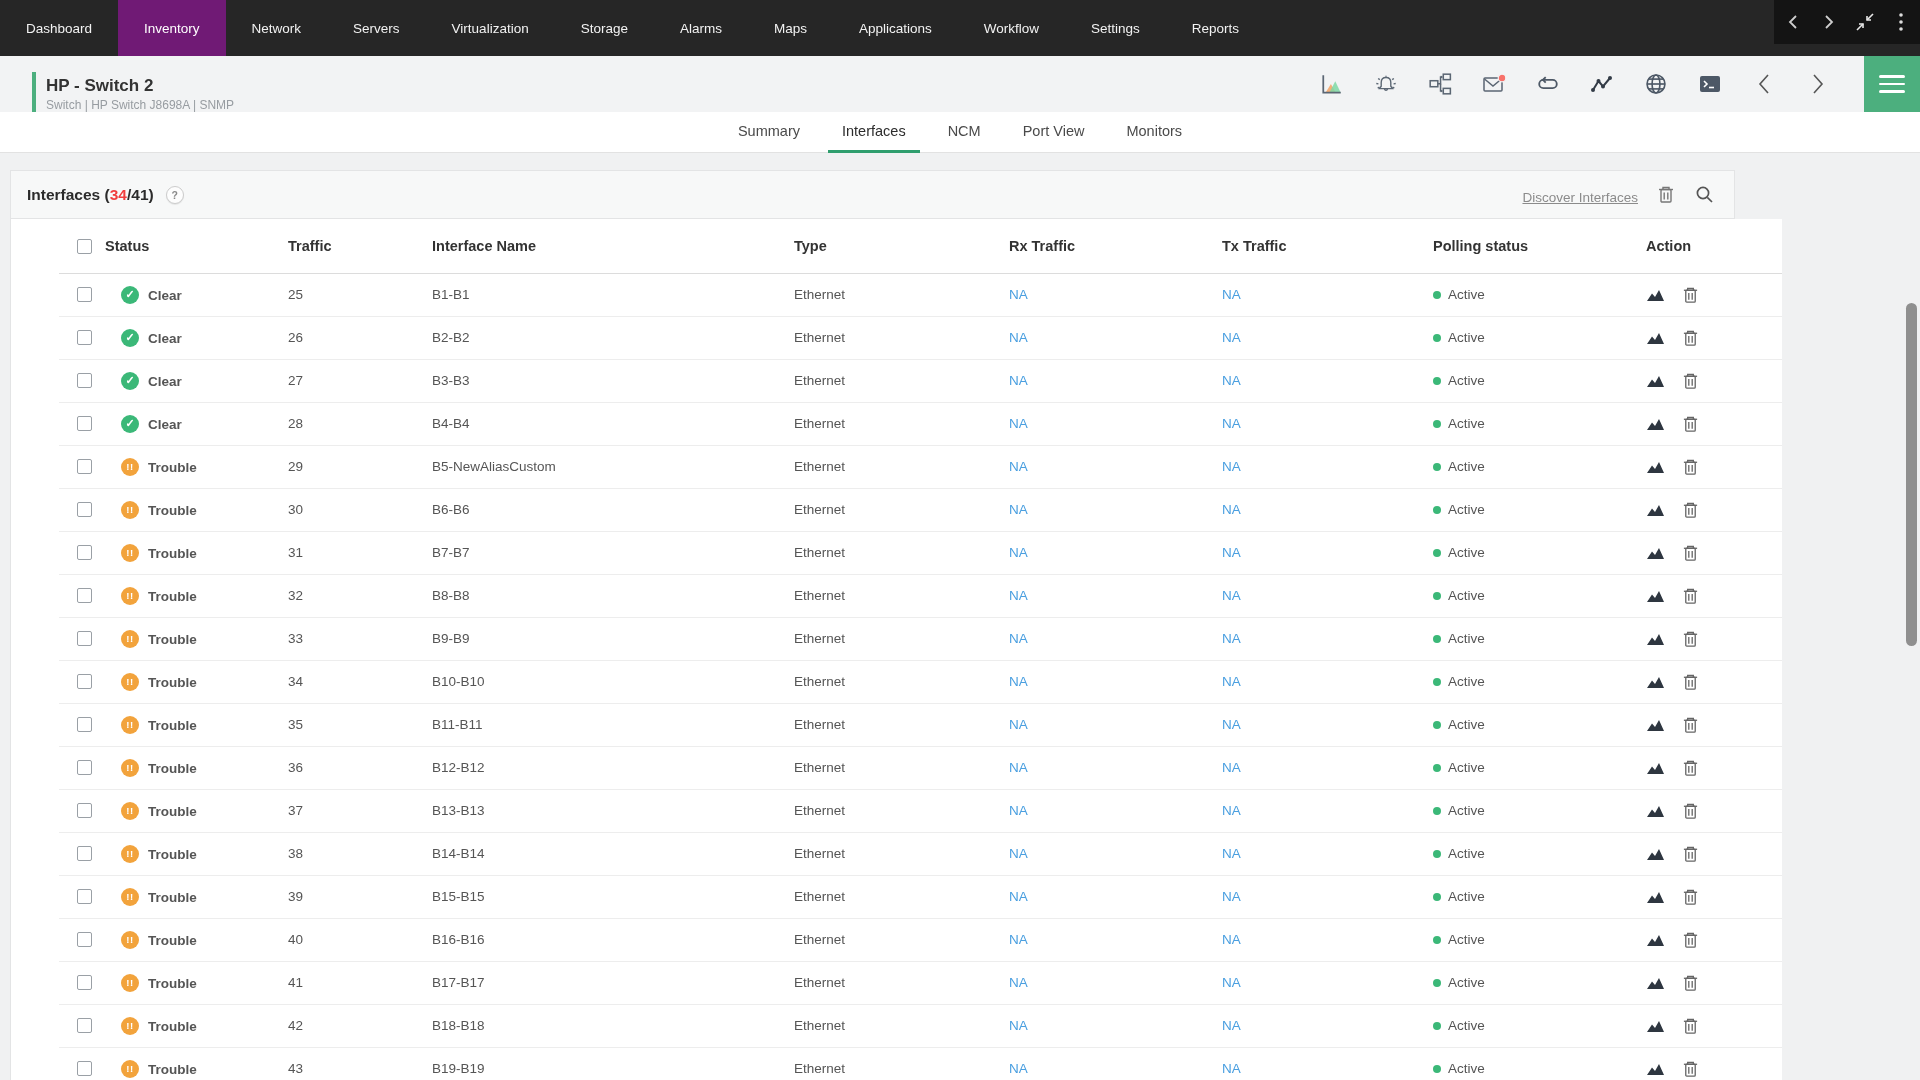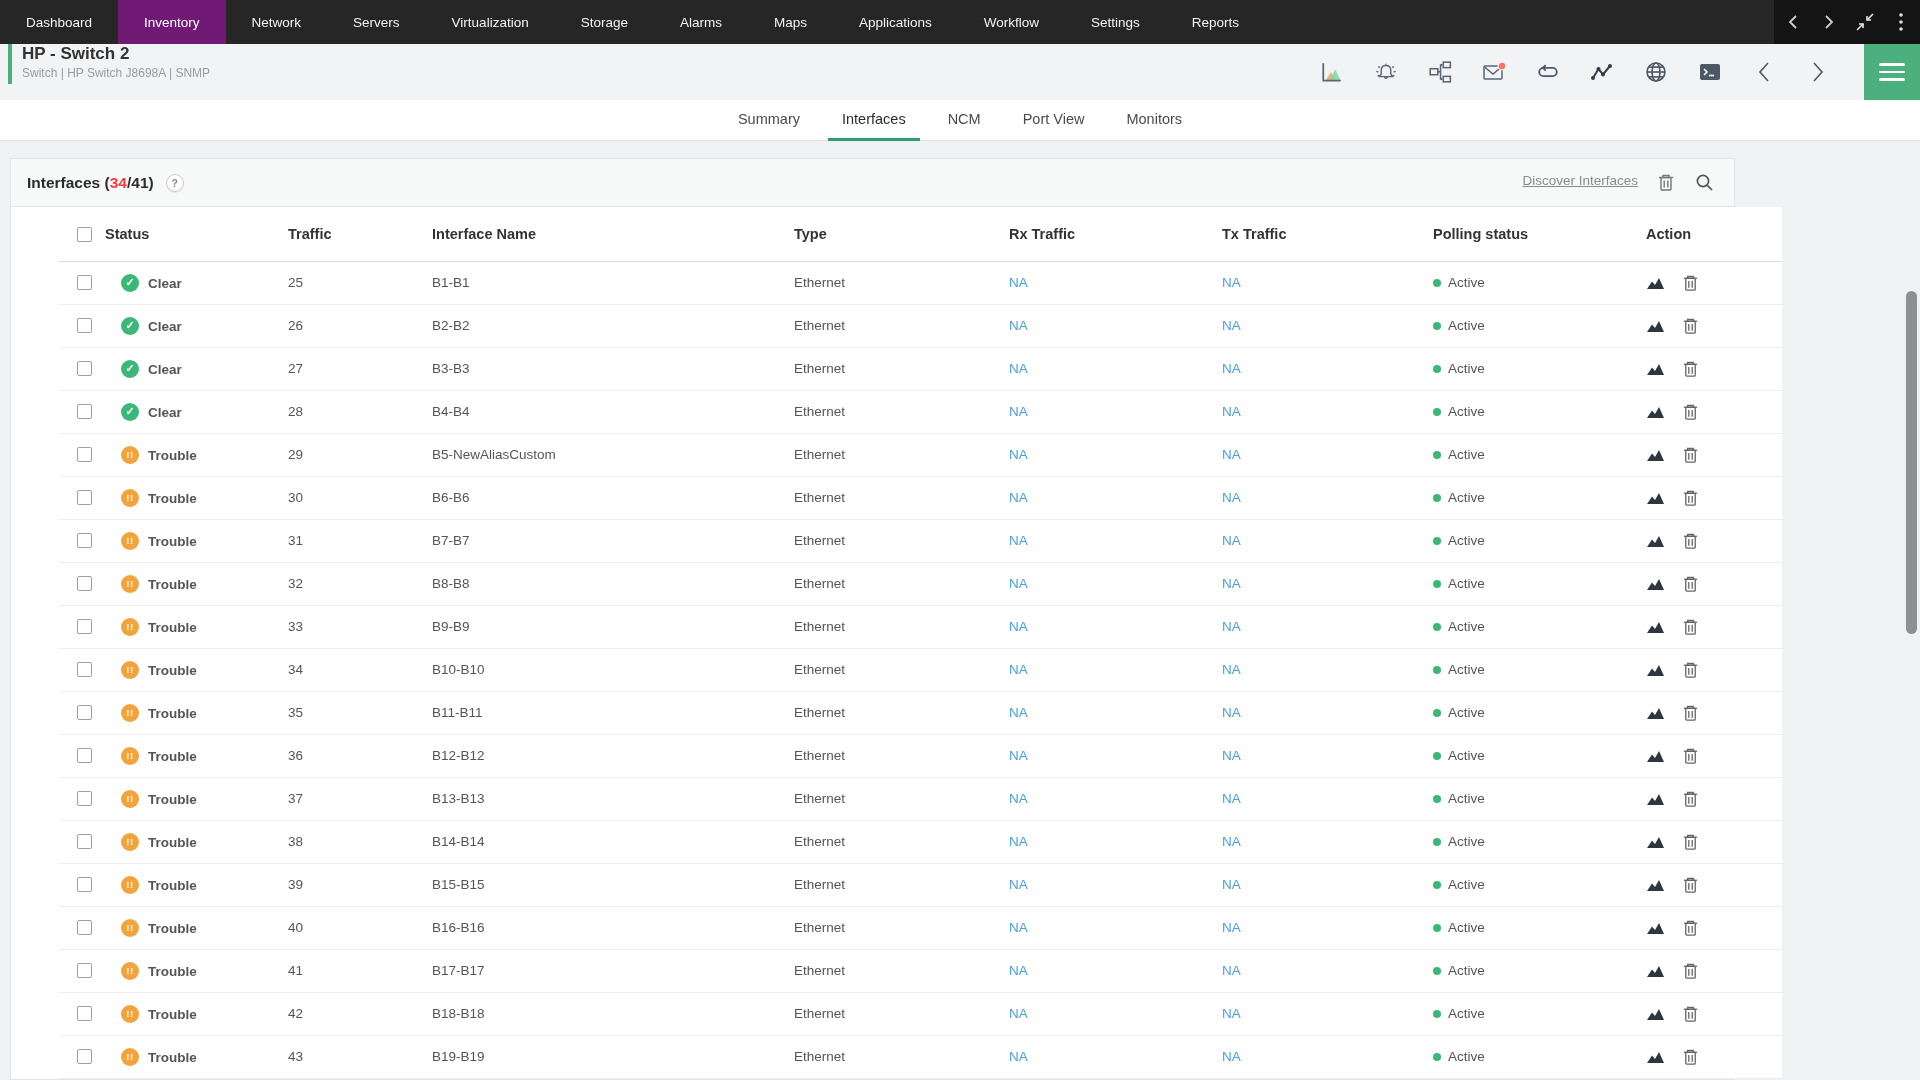--- a/index.html
+++ b/index.html
@@ -1,31 +1,31 @@
 <!DOCTYPE html>
 <html><head>
 <meta charset="utf-8">
 <style>
   * { margin:0; padding:0; box-sizing:border-box; }
   html,body { width:1920px; height:1080px; overflow:hidden; background:#f0f1f2;
               font-family:"Liberation Sans", sans-serif; }
 
   
-  .topnav { height:44px; background:#262626; display:flex; align-items:stretch; position:relative; }
+  .topnav { height:56px; background:#262626; display:flex; align-items:stretch; position:relative; }
   .nav-items { display:flex; }
   .nav-item { color:#f2f2f2; font-size:13.5px; display:flex; align-items:center;
               padding:0 26px; cursor:pointer; white-space:nowrap; }
   .nav-item.active { background:#701a75; color:#fff; }
   .nav-controls { position:absolute; right:0; top:0; height:44px; display:flex;
                   align-items:center; background:#141414; padding:0 8px; gap:14px; }
   .nav-ctl { width:22px; height:22px; display:flex; align-items:center; justify-content:center; cursor:pointer; }
 
   
   .dev-header { height:56px; background:#f2f3f4; display:flex; align-items:center; position:relative; }
-  .dev-left { display:flex; align-items:flex-start; height:100%; }
+  .dev-left { display:flex; align-items:flex-end; height:100%;padding-left:24px; }
   .accent-bar { width:4px; height:40px; background:#4caf7e; margin-left:8px; margin-right:10px; }
   .dev-title { font-size:17px; font-weight:700; color:#333; line-height:20px; }
   .dev-subtitle { font-size:12px; color:#979ca1; margin-top:2px; }
   .dev-icons { position:absolute; right:0; top:0; height:56px; display:flex; align-items:center; gap:30px; }
   .hd-icon { width:24px; height:24px; display:flex; align-items:center; justify-content:center; cursor:pointer; }
   .hamburger { width:56px; height:56px; background:#4caf7e; display:flex; flex-direction:column;
                align-items:center; justify-content:center; gap:5px; cursor:pointer; margin-left:4px; }
   .hamburger i { display:block; width:26px; height:2.5px; background:#fff; border-radius:2px; }
 
   
@@ -38,21 +38,21 @@
   
   .content { padding:17px 0 0 10px; position:relative; }
   .panel { width:1725px; background:#fff; border:1px solid #e3e4e5; }
   .panel-head { height:48px; background:#f7f8f8; border-bottom:1px solid #e3e4e5;
                 display:flex; align-items:center; justify-content:space-between; padding:0 20px 0 16px; }
   .panel-title { font-size:15.5px; font-weight:700; color:#2b2b2b; display:flex; align-items:center; }
   .panel-title .red { color:#f03e3e; }
   .help-badge { width:18px; height:18px; border-radius:50%; background:#fdfdfd; border:1px solid #ccc;
                 color:#8a8a8a; font-size:10.5px; font-weight:700; display:flex; align-items:center;
                 justify-content:center; margin-left:12px; cursor:pointer; box-shadow:0 1px 1px rgba(0,0,0,.08); }
-  .panel-actions { display:flex; align-items:flex-start; gap:18px;margin-left:33px; }
+  .panel-actions { display:flex; align-items:flex-end; gap:18px;margin-left:33px; }
   .discover-link { font-size:13.5px; color:#8b8b8b; text-decoration:underline; cursor:pointer; }
   .pa-icon { width:20px; height:20px; display:flex; align-items:center; justify-content:center; cursor:pointer; }
 
   
   table { width:1723px; border-collapse:collapse; table-layout:fixed; background:#fff;margin-left:48px; }
   th { font-size:14.5px; font-weight:700; color:#333; text-align:left; height:54px;
        border-bottom:1px solid #dcdcdc; }
   td { font-size:13.5px; color:#555; height:43px; border-bottom:1px solid #ededed; }
   .pad { padding-left:2px; }
   .checkbox { display:inline-block; width:15px; height:15px; border:1.5px solid #9aa0a6;

